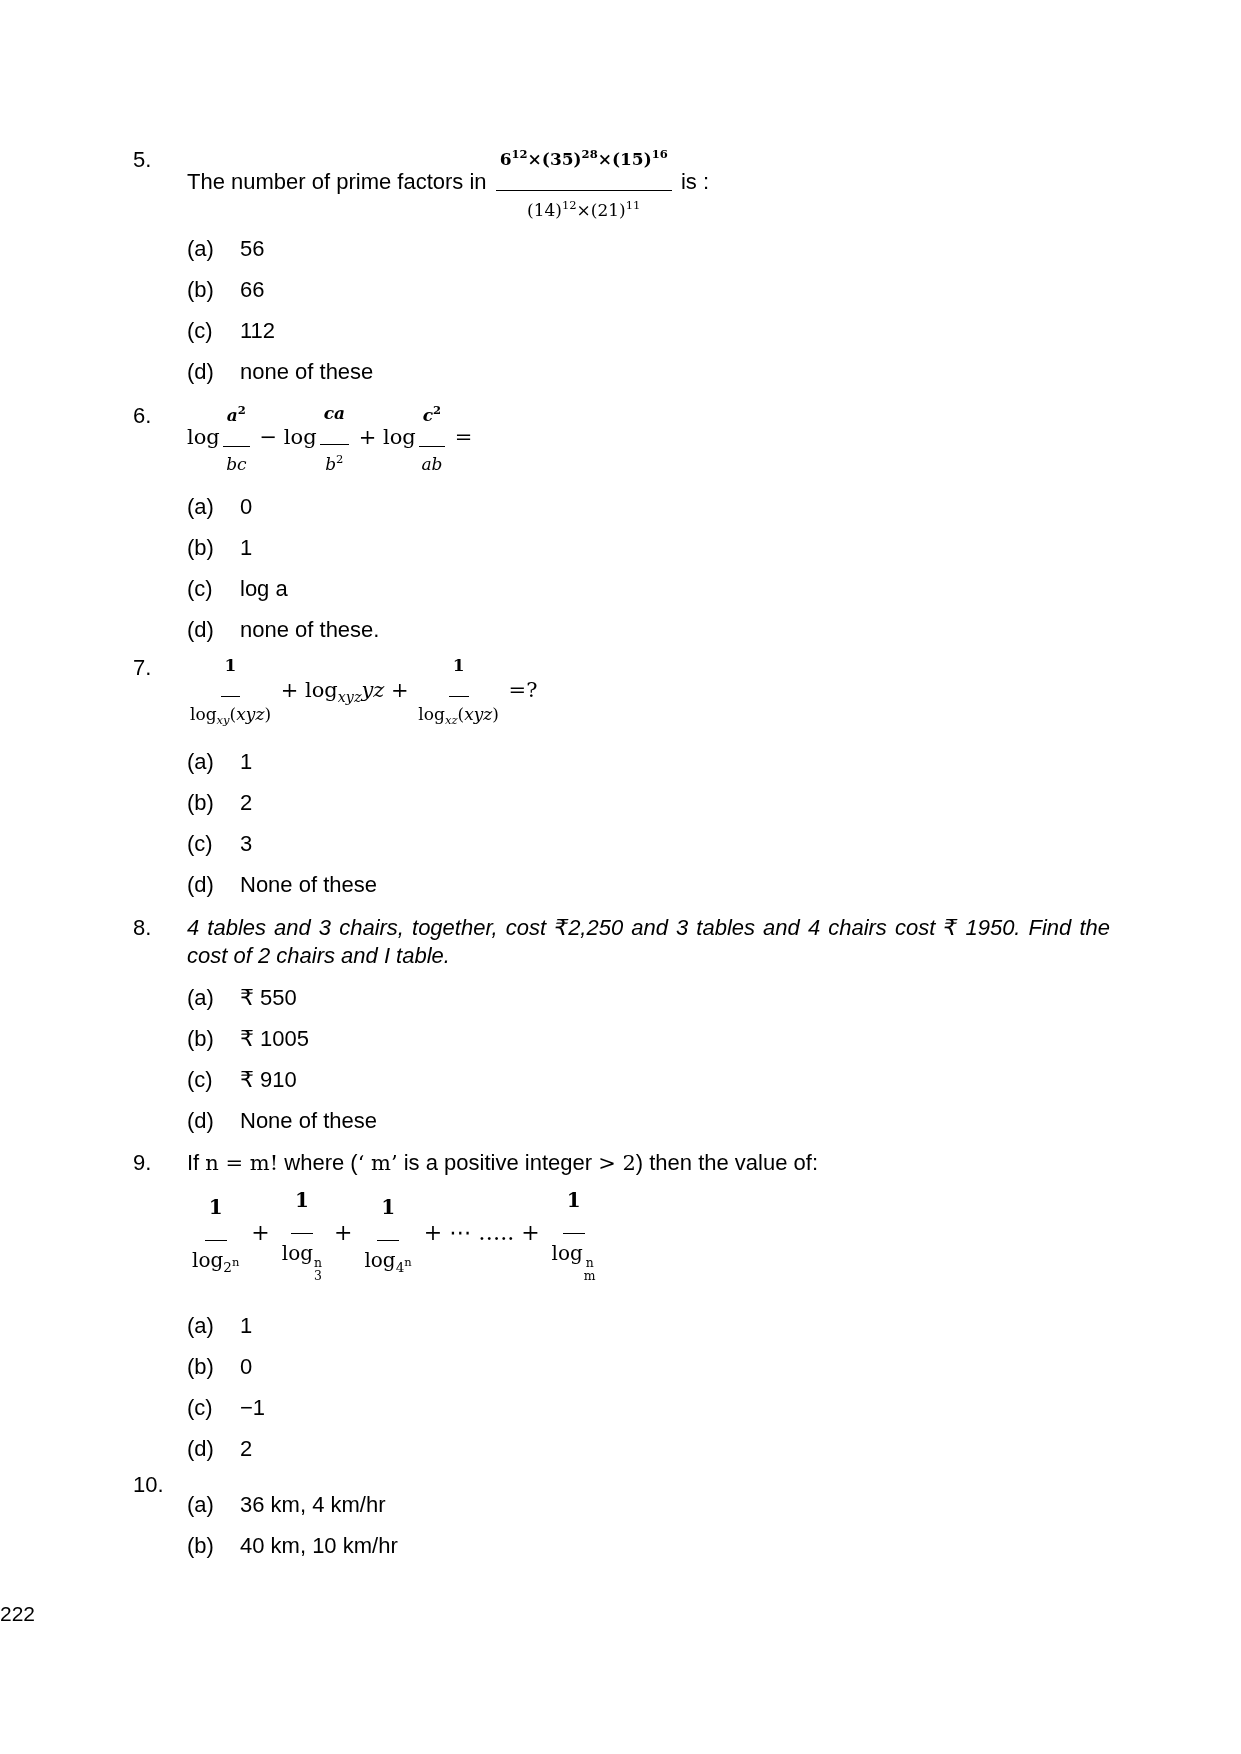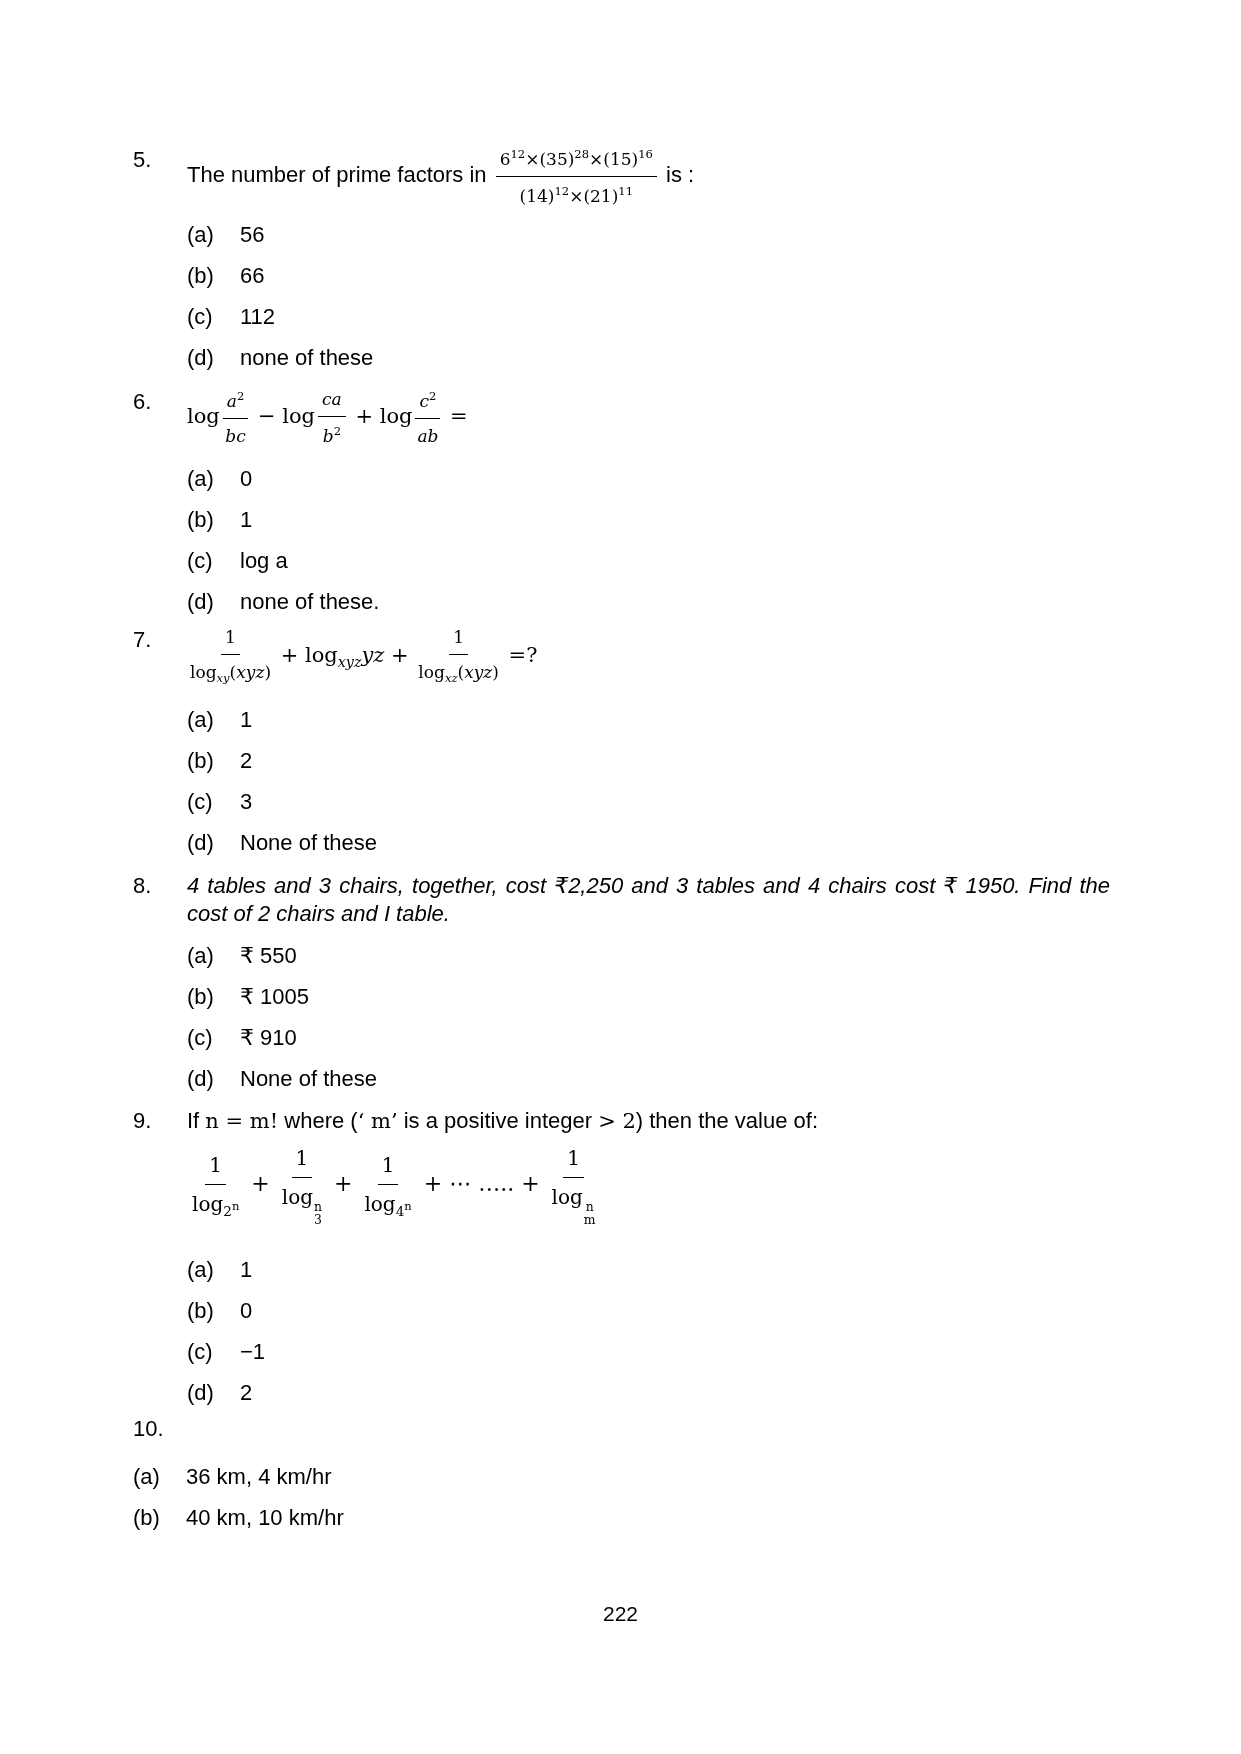--- a/index.html
+++ b/index.html
@@ -25,21 +25,21 @@
   .math { font-family: "DejaVu Serif", serif; font-size: 21px; }
   .math i { font-style: italic; }
   sup { font-size: 0.68em; }
   sub { font-size: 0.68em; }
   .frac {
     display: inline-flex; flex-direction: column; align-items: center;
     vertical-align: middle; text-align: center;
     font-family: "DejaVu Serif", serif;
     font-size: 17px; line-height: 1.25; margin: 0 3px;
   }
-  .frac .num { border-bottom: 1.4px solid #000; padding: 1px 4px 6px; }
+  .frac .num { border-bottom: 1.4px solid #000; padding: 1px 4px 20px; font-weight: bold; }
   .frac .den { padding-top: 1px; margin-top: 6px; }
   .frac sub sup { font-size: 0.85em; }
   .formula { margin-top: 10px; }
   .formula .math { font-size: 22px; }
   .formula .frac { font-size: 20px; margin: 0 5px; }
   .stk {
     display: inline-flex; flex-direction: column; align-items: center;
     font-size: 0.62em; line-height: 1.05; vertical-align: -0.55em; margin-left: 1px;
   }
 
@@ -52,26 +52,26 @@
 
   
   #q6  { margin-top: 16px; }
   #q6 .opts { margin-top: 18px; }
   #q7  { margin-top: 10px; }
   #q7 .opts { margin-top: 20px; }
   #q8  { margin-top: 15px; }
   #q8 .opts { margin-top: 14px; }
   #q9  { margin-top: 14px; }
   #q9 .opts { margin-top: 30px; }
-  #q10 { margin-top: 8px; flex-direction: column; }
+  #q10 { margin-top: 8px; }
   #q10 .opts { margin-top: 20px; }
 
   .page-number {
     position: absolute; left: 0; right: 0; top: 1602px;
-    text-align: center; font-size: 21px;
+    font-size: 21px;
   }
 </style>
 </head>
 <body>
 
 <div class="page">
   <div class="content">
 
     <section class="question" id="q5">
       <div class="qnum">5.</div>

